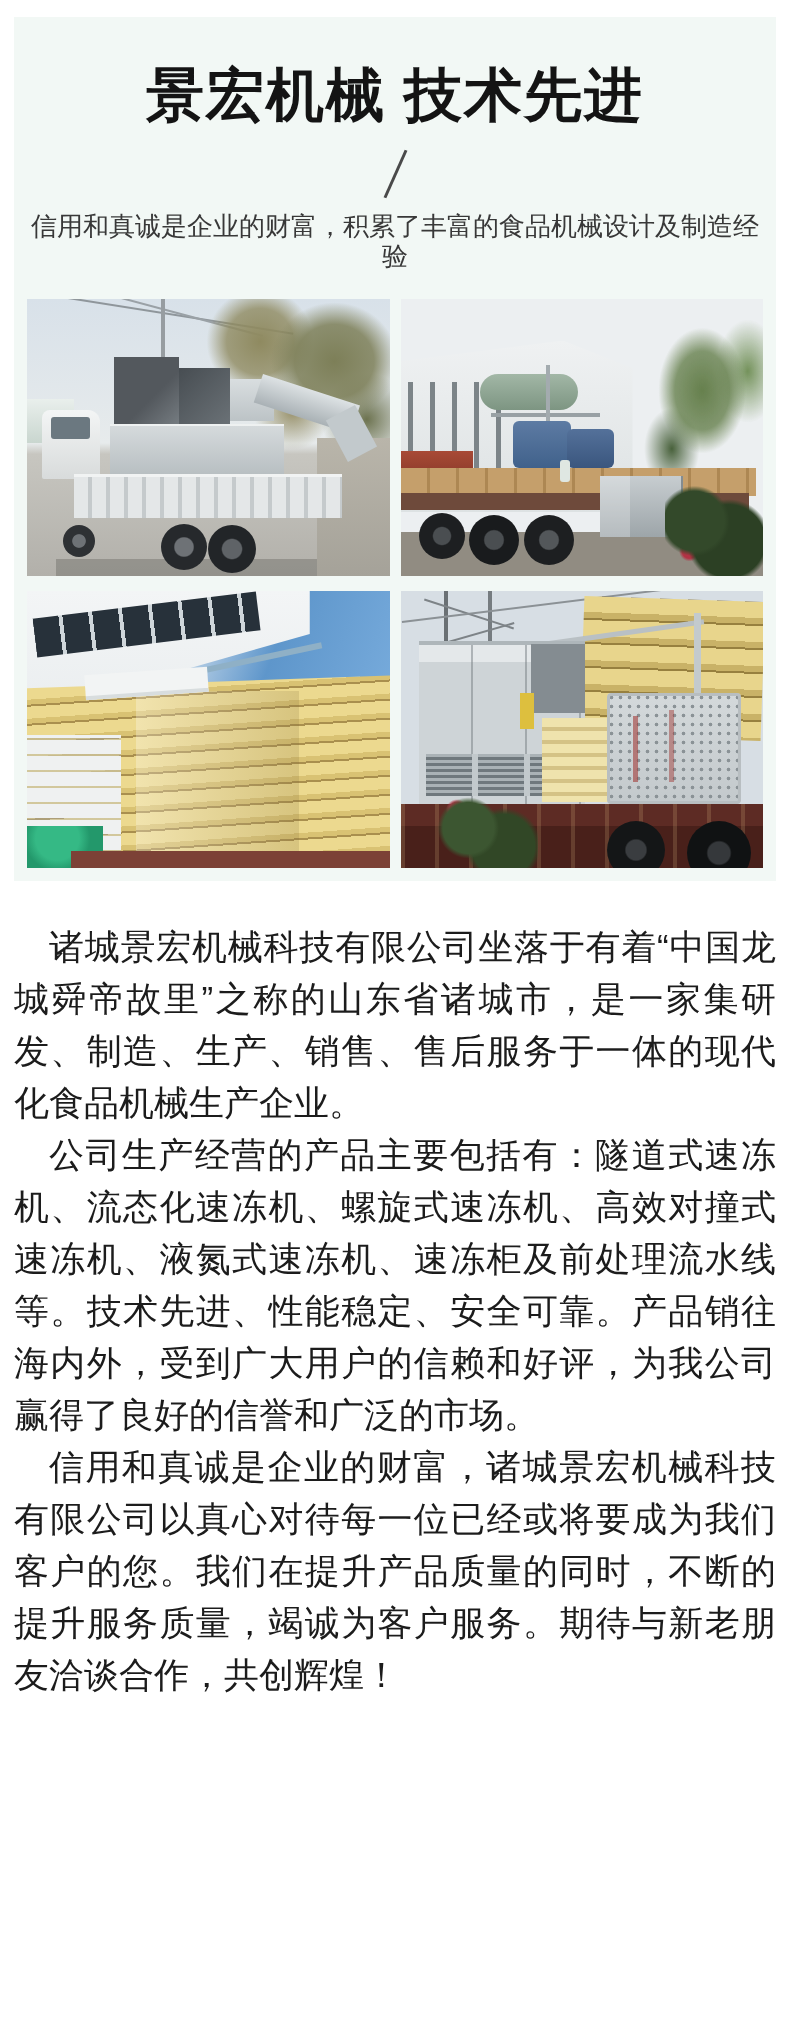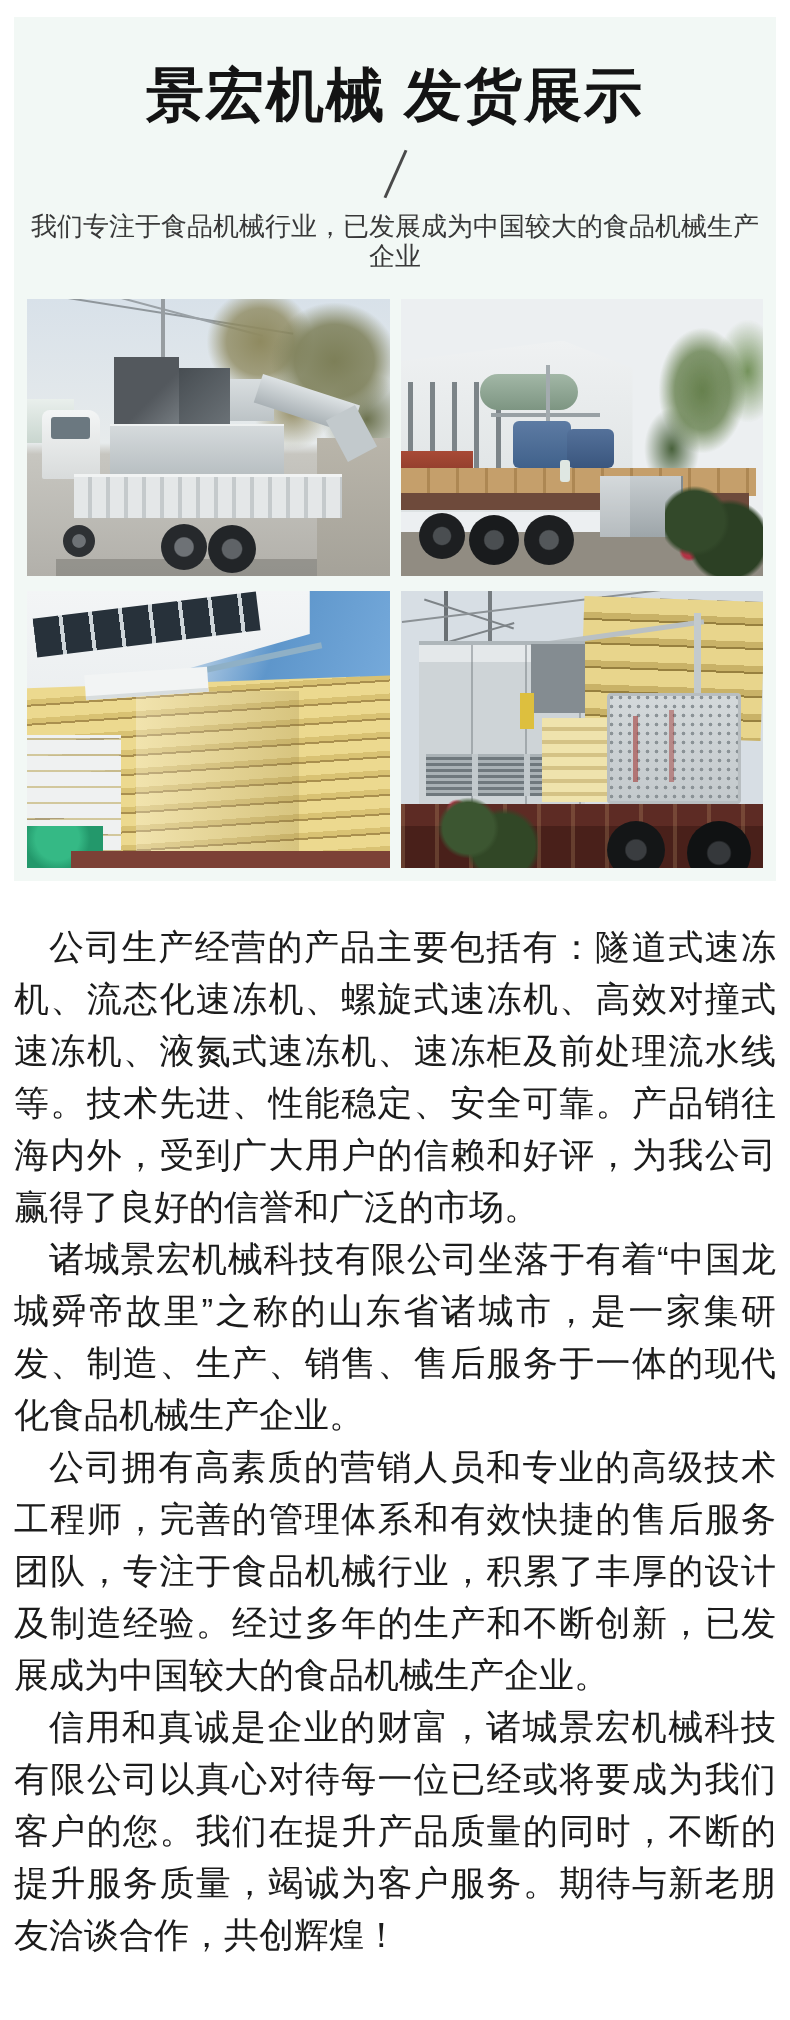--- a/index.html
+++ b/index.html
@@ -133,25 +133,25 @@
   
   .intro{background:#ffffff;}
   .intro-title{margin:0;padding-top:30px;text-align:center;font-size:48px;line-height:54px;font-weight:bold;color:#141414;letter-spacing:1px;}
   .intro-body{margin:40px 14px 0 14px;}
   .intro-body p{margin:0;font-size:35px;line-height:52px;color:#1c1c1c;text-align:justify;text-indent:1em;letter-spacing:0;}
 </style>
 </head>
 <body>
 
 <section class="hero">
-  <h1 class="hero-title">景宏机械 发货展示</h1>
+  <h1 class="hero-title">景宏机械 技术先进</h1>
   <div class="slash-wrap">
     <div class="slash"></div>
   </div>
-  <p class="hero-subtitle">我们专注于食品机械行业，已发展成为中国较大的食品机械生产企业</p>
+  <p class="hero-subtitle">信用和真诚是企业的财富，积累了丰富的食品机械设计及制造经验</p>
 
   <div class="photo-grid">
 
     <div class="photo" title="货车装载不锈钢速冻机械发货实拍">
       <div class="abs p1-sky"></div>
       <div class="abs p1-wire1"></div>
       <div class="abs p1-wire2"></div>
       <div class="abs p1-pole"></div>
       <div class="abs p1-fence"></div>
       <div class="abs p1-trees"></div>
@@ -229,18 +229,17 @@
       <div class="abs p4-w1"></div>
       <div class="abs p4-w2"></div>
       <div class="abs p4-flowers"></div>
     </div>
 
   </div>
 </section>
 
 <section class="intro">
   <div class="intro-body">
+      <p>诸城景宏机械科技有限公司坐落于有着“中国龙城舜帝故里”之称的山东省诸城市，是一家集研发、制造、生产、销售、售后服务于一体的现代化食品机械生产企业。</p>
       <p>公司生产经营的产品主要包括有：隧道式速冻机、流态化速冻机、螺旋式速冻机、高效对撞式速冻机、液氮式速冻机、速冻柜及前处理流水线等。技术先进、性能稳定、安全可靠。产品销往海内外，受到广大用户的信赖和好评，为我公司赢得了良好的信誉和广泛的市场。</p>
-      <p>诸城景宏机械科技有限公司坐落于有着“中国龙城舜帝故里”之称的山东省诸城市，是一家集研发、制造、生产、销售、售后服务于一体的现代化食品机械生产企业。</p>
-      <p>公司拥有高素质的营销人员和专业的高级技术工程师，完善的管理体系和有效快捷的售后服务团队，专注于食品机械行业，积累了丰厚的设计及制造经验。经过多年的生产和不断创新，已发展成为中国较大的食品机械生产企业。</p>
       <p>信用和真诚是企业的财富，诸城景宏机械科技有限公司以真心对待每一位已经或将要成为我们客户的您。我们在提升产品质量的同时，不断的提升服务质量，竭诚为客户服务。期待与新老朋友洽谈合作，共创辉煌！</p>
     </div>
 </section>
 
 </body></html>

